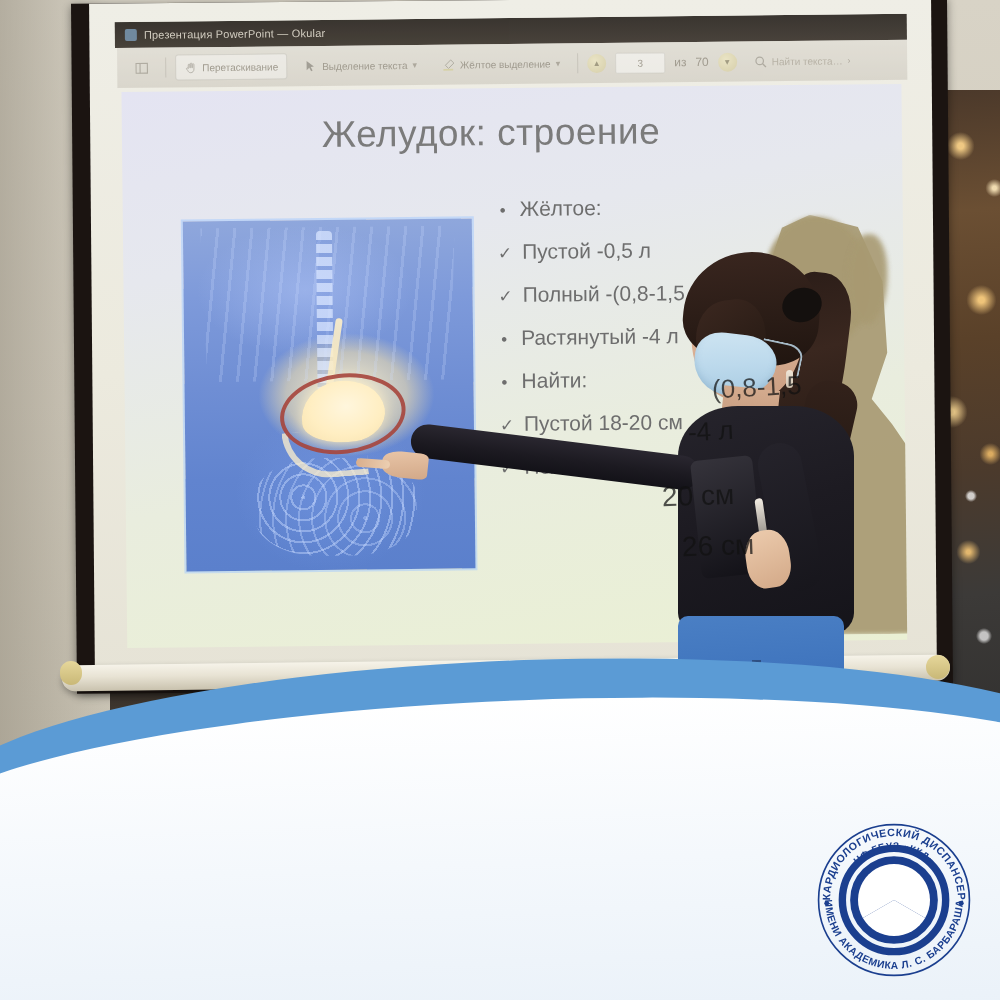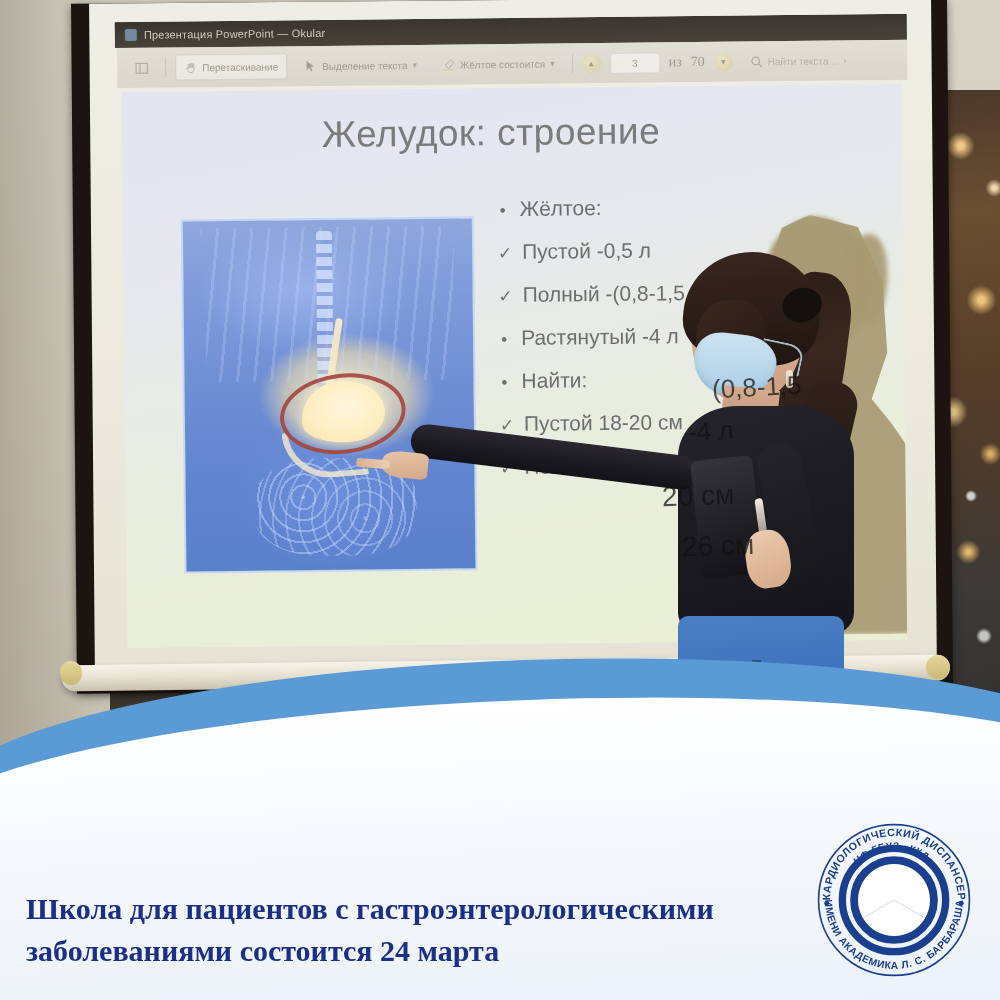--- a/index.html
+++ b/index.html
@@ -130,21 +130,21 @@
     width:19px;height:19px;border-radius:50%;
     background:radial-gradient(circle at 40% 35%,#e9e2bd,#cfc69a);
     display:flex;align-items:center;justify-content:center;
     font-size:8px;color:#8d8668;flex:none;
   }
   .pagebox{
     width:48px;height:19px;background:rgba(255,255,255,.55);
     border:1px solid rgba(150,145,135,.3);border-radius:2px;
     font-size:10px;color:#8b8578;display:flex;align-items:center;justify-content:center;
   }
-  .ofword{font-size:14px;color:#8b8578;font-family:Liberation Serif, serif;}
+  .ofword{font-size:12px;color:#8b8578;}
   .searchwrap{display:flex;align-items:center;gap:5px;margin-left:8px;}
   .searchtxt{font-size:10px;color:#a8a295;}
 
   
   .slide{
     position:absolute;left:14px;top:70px;width:780px;height:556px;
     background:linear-gradient(170deg,#e4e4f2 0%,#e6e8ee 28%,#e9edde 62%,#eaf0d4 100%);
     overflow:hidden;
   }
   .slide-title{
@@ -445,21 +445,21 @@
         <span>Выделение текста</span>
         <span class="chev">▾</span>
       </div>
       <div class="tbtn">
         <span class="ico">
           <svg viewBox="0 0 16 16">
               <path d="M10.5 1.6l3.9 3.9-6.6 6.6-3.9-3.9z" fill="none" stroke="#6f6a5e" stroke-width="1.2"></path>
               <rect x="1.5" y="12.6" width="12" height="2.2" fill="#c9c06a"></rect>
             </svg>
         </span>
-        <span>Жёлтое состоится</span>
+        <span>Жёлтое выделение</span>
         <span class="chev">▾</span>
       </div>
       <div class="sep"></div>
       <div class="navbtn">▲</div>
       <div class="pagebox">3</div>
       <span class="ofword">из</span>
       <span class="ofword">70</span>
       <div class="navbtn">▼</div>
       <div class="searchwrap">
         <span class="ico">
@@ -561,24 +561,20 @@
 
     <span class="proj-text" style="left:112px;top:142px;font-size:26px;transform:rotate(-3deg);">(0,8-1,5</span>
     <span class="proj-text" style="left:88px;top:186px;font-size:26px;transform:rotate(-3deg);">-4 л</span>
     <span class="proj-text" style="left:62px;top:250px;font-size:28px;transform:rotate(-2deg);">20 см</span>
     <span class="proj-text" style="left:82px;top:300px;font-size:28px;transform:rotate(-2deg);">26 см</span>
   </div>
 
   <div class="swoosh-outer"></div>
   <div class="swoosh-inner"></div>
 
-  <div class="caption">
-    <div>Школа для пациентов с гастроэнтерологическими</div>
-    <div>заболеваниями состоится 24 марта</div>
-  </div>
 
   <div class="logo">
     <svg viewBox="0 0 200 200">
       <defs>
         <path id="arcTop" d="M22,100 A78,78 0 0 1 178,100"></path>
         <path id="arcTop2" d="M38,100 A62,62 0 0 1 162,100"></path>
         <path id="arcBot" d="M16,100 A84,84 0 0 0 184,100"></path>
       </defs>
       <circle cx="100" cy="100" r="92" fill="none" stroke="#1b3f8f" stroke-width="2"></circle>
       <circle cx="100" cy="100" r="63" fill="none" stroke="#1b3f8f" stroke-width="9"></circle>

